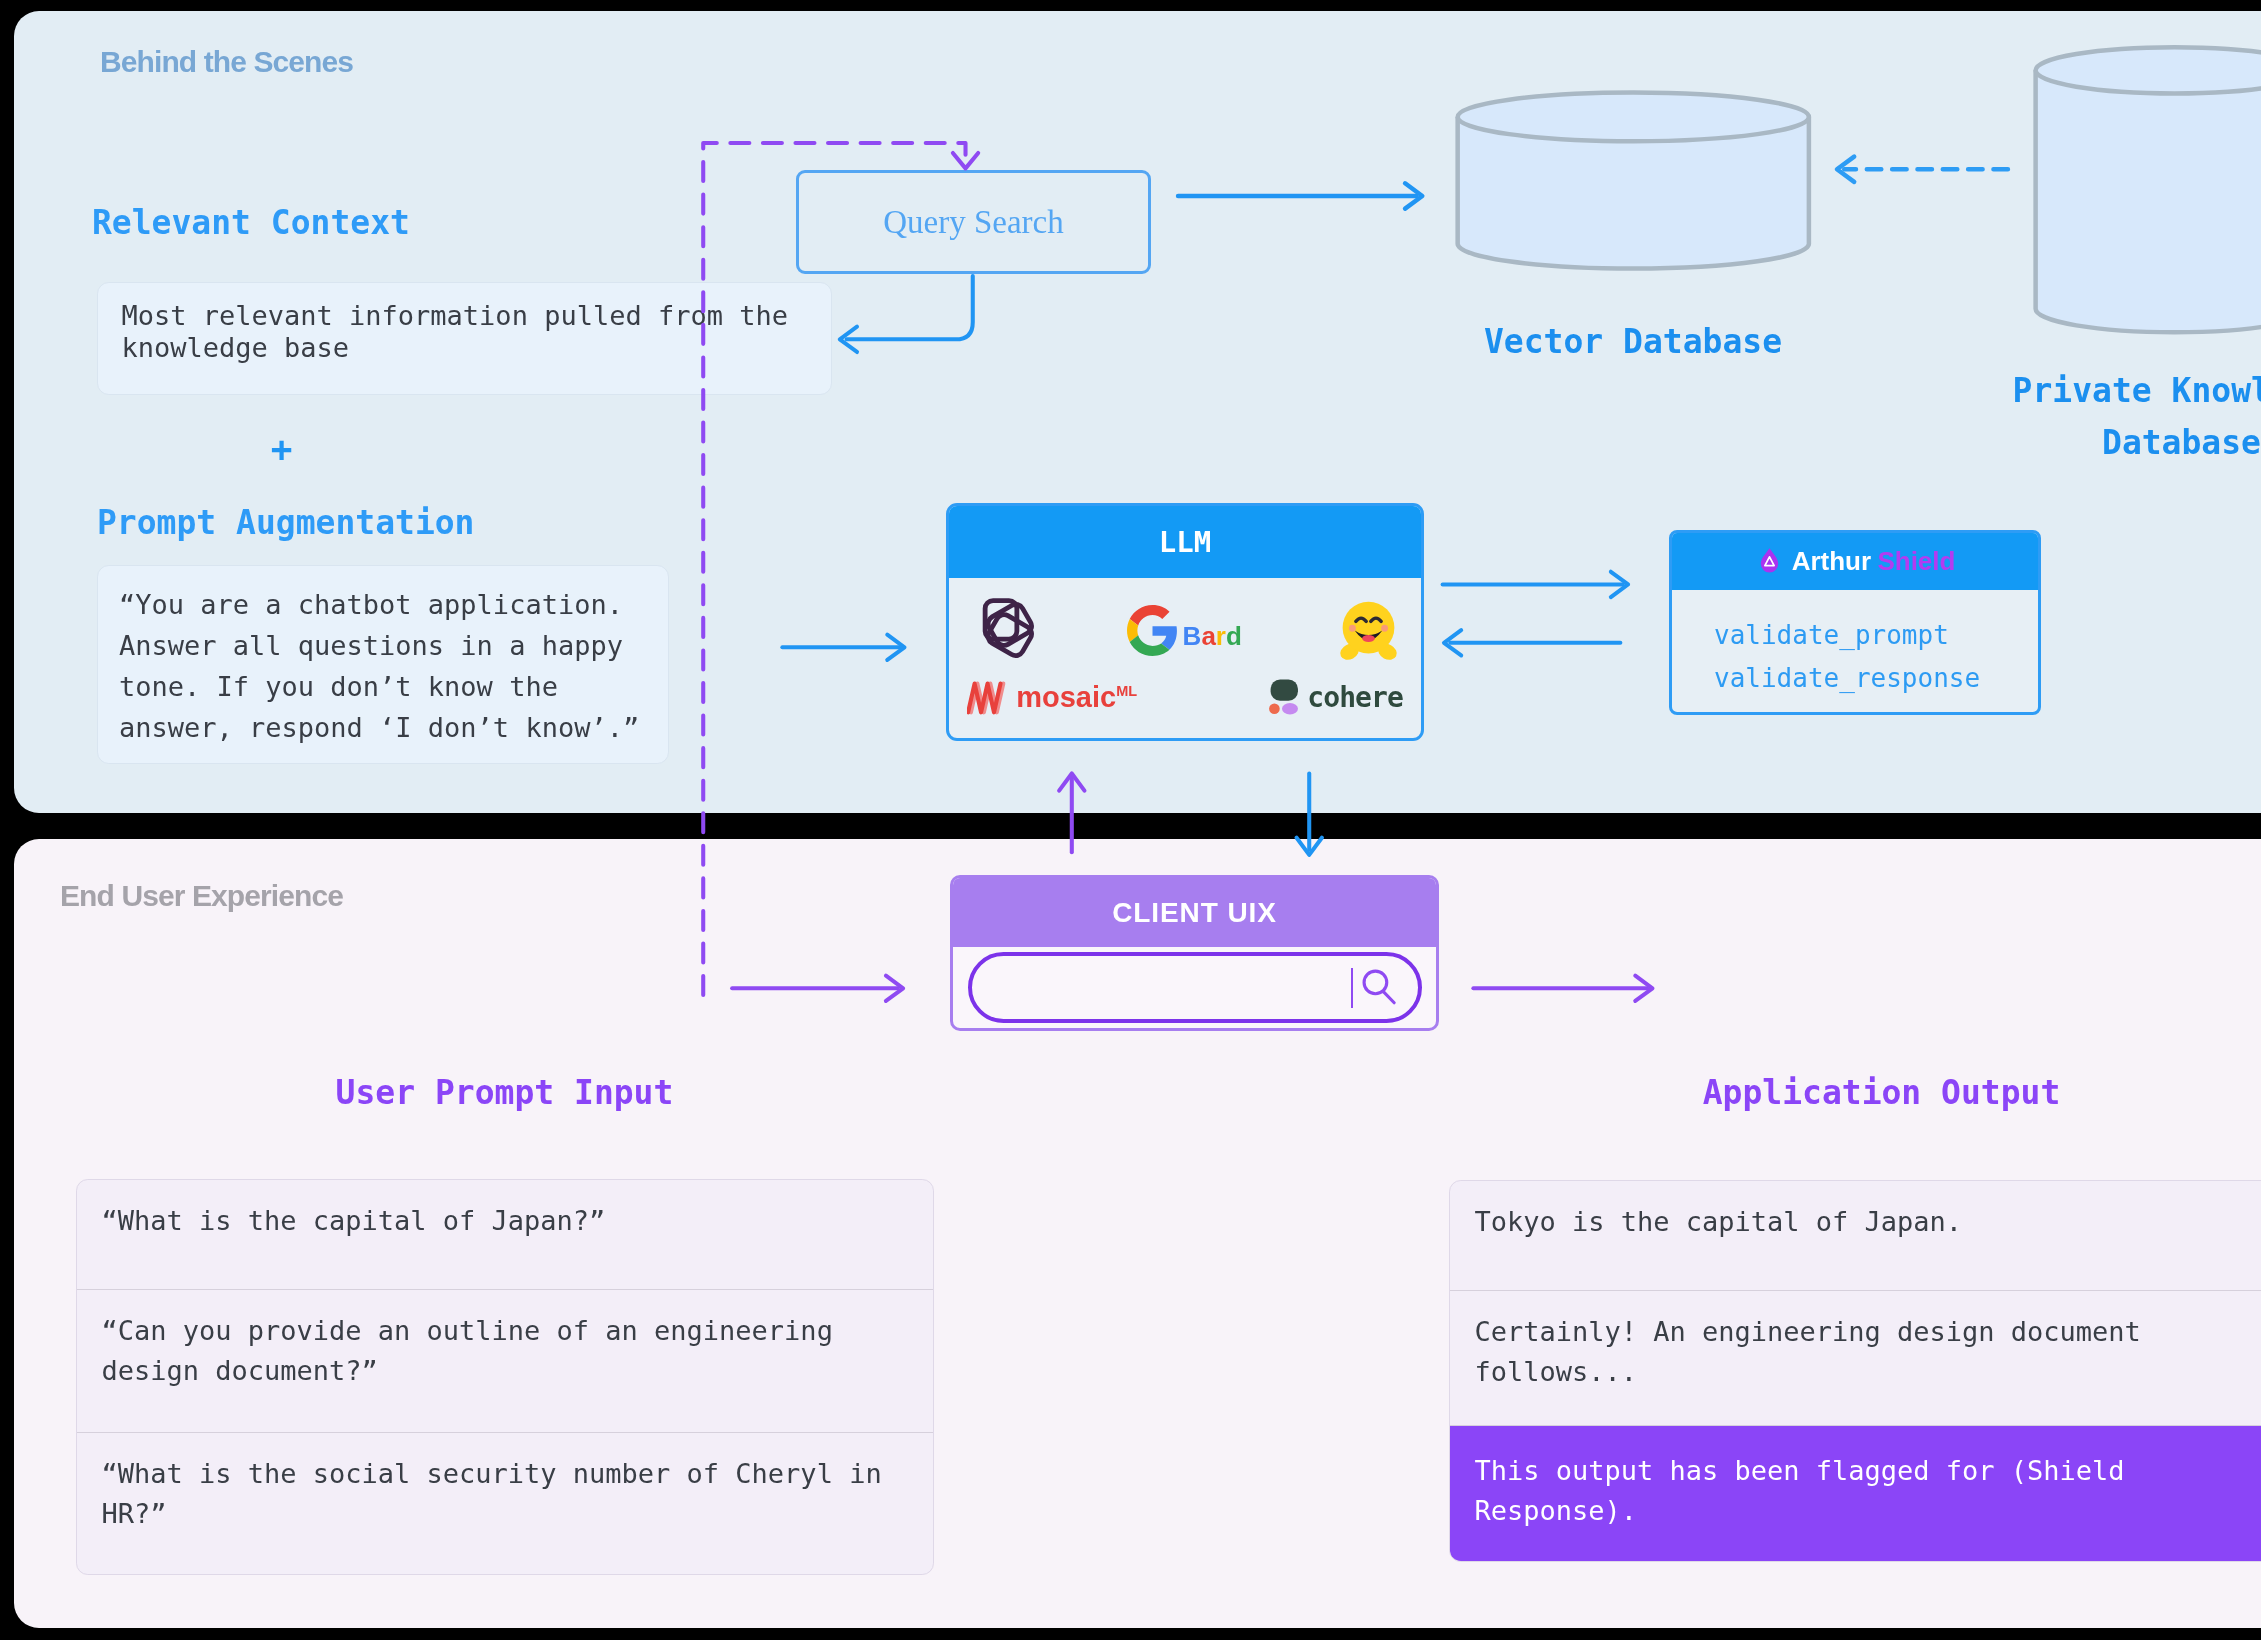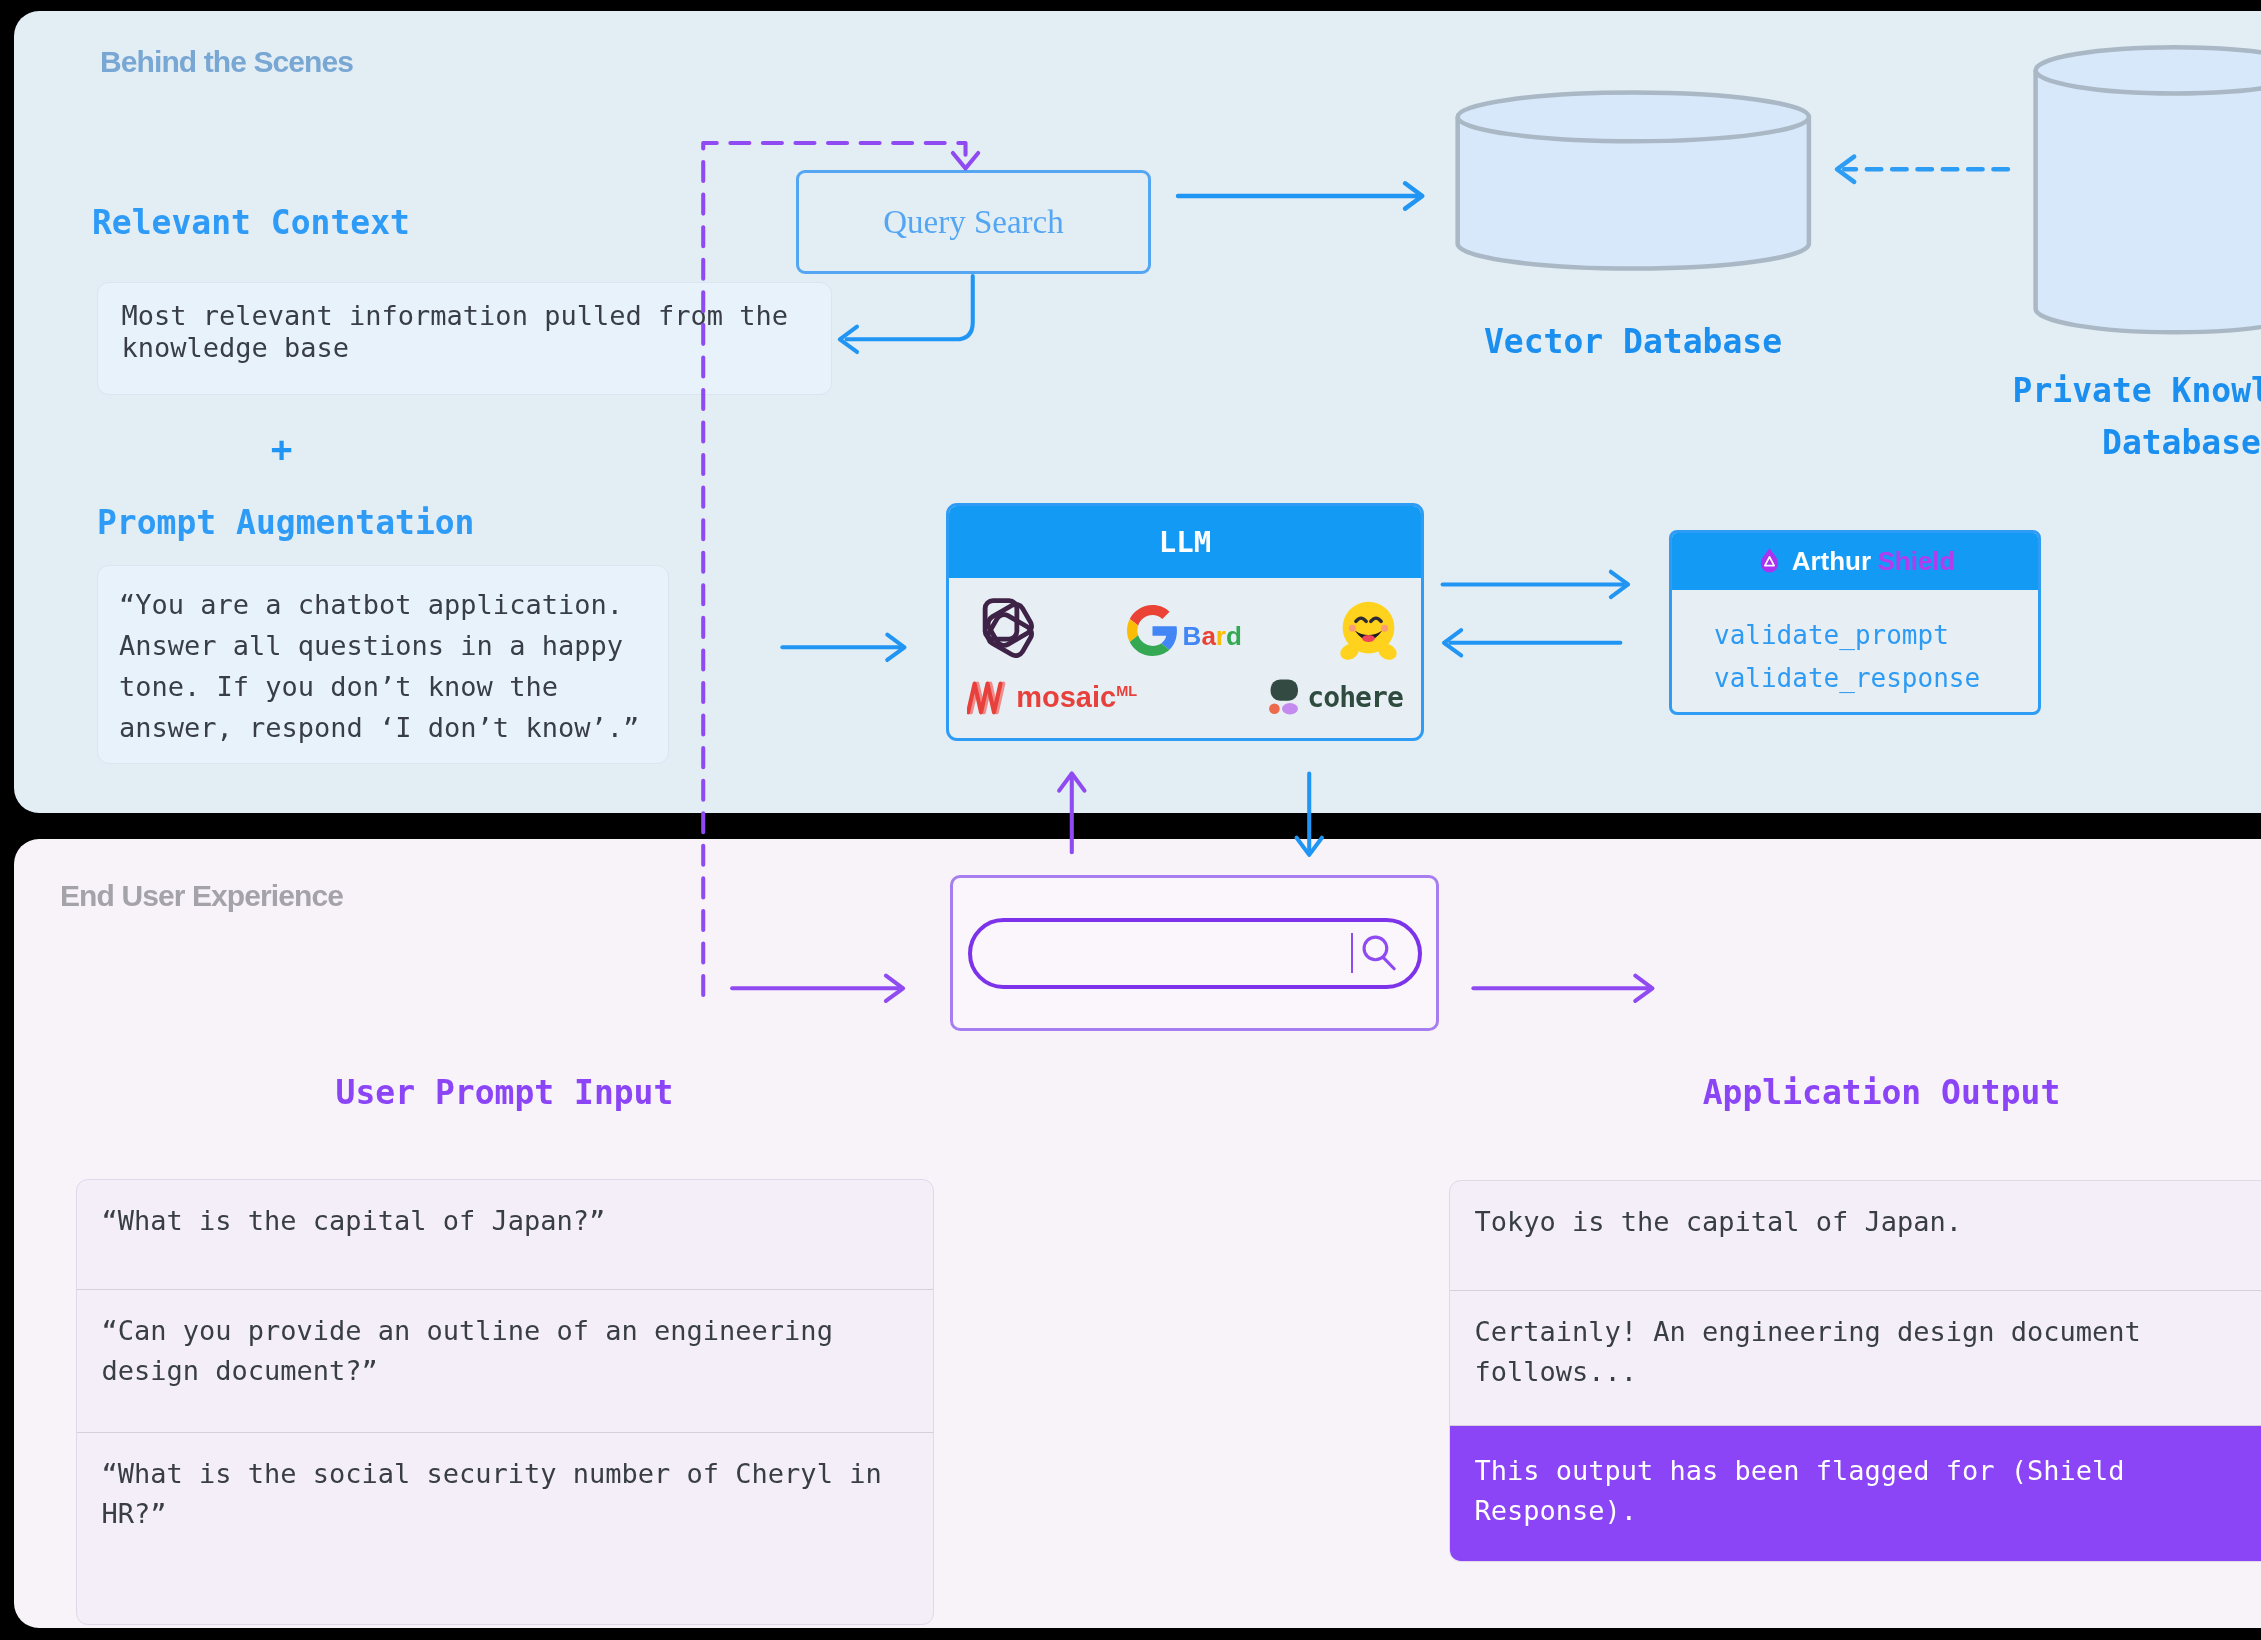--- a/index.html
+++ b/index.html
@@ -93,21 +93,21 @@
     background:var(--client-body-bg);display:flex;align-items:center;justify-content:flex-end;
     padding-right:15.4px;gap:6.3px;
   }
   .text-cursor{width:2.3px;height:40px;background:var(--purple-accent);}
 
   
   .chat-list{
     background:var(--list-bg);border:1.4px solid var(--list-border);border-radius:11.8px;overflow:hidden;
     color:var(--dark-text);font-size:27px;line-height:40px;
   }
-  .list-user{left:76px;top:1179px;width:858px;height:446px;}
+  .list-user{left:76px;top:1179px;width:858px;height:396px;}
   .list-output{left:1449px;top:1180px;width:866px;height:382px;}
   .chat-row{padding:21px 24.4px 0 24.4px;}
   .list-user .chat-row:nth-child(1){height:109px;}
   .list-user .chat-row:nth-child(2){height:143px;border-top:1.4px solid var(--list-divider);}
   .list-user .chat-row:nth-child(3){height:135px;border-top:1.4px solid var(--list-divider);}
   .list-output .chat-row:nth-child(1){height:109px;}
   .list-output .chat-row:nth-child(2){height:135px;border-top:1.4px solid var(--list-divider);}
   .list-output .chat-row:nth-child(3){height:138px;border-top:1.4px solid var(--list-divider);padding-top:25px;}
   .row-flagged{background:var(--flagged-bg);color:var(--flagged-text);border-radius:0 0 11px 11px;}
 
@@ -218,20 +218,23 @@
     <span class="arthur-brand">Arthur</span>
     <span class="arthur-product">Shield</span>
   </div>
   <div class="arthur-body">
     <div>validate_prompt</div>
     <div>validate_response</div>
   </div>
 </div>
 
 <div class="abs client-box">
+  <div class="client-header">
+    <span>CLIENT UIX</span>
+  </div>
   <div class="client-body">
     <div class="search-pill">
       <span></span>
       <span class="text-cursor"></span>
       <svg width="43" height="43" viewBox="0 0 110 110">
         <circle cx="42" cy="42" r="29" fill="none" stroke="#8F4AF2" stroke-width="8"></circle>
         <line x1="63" y1="66" x2="90" y2="94" stroke="#8F4AF2" stroke-width="8" stroke-linecap="round"></line>
       </svg>
     </div>
   </div>

